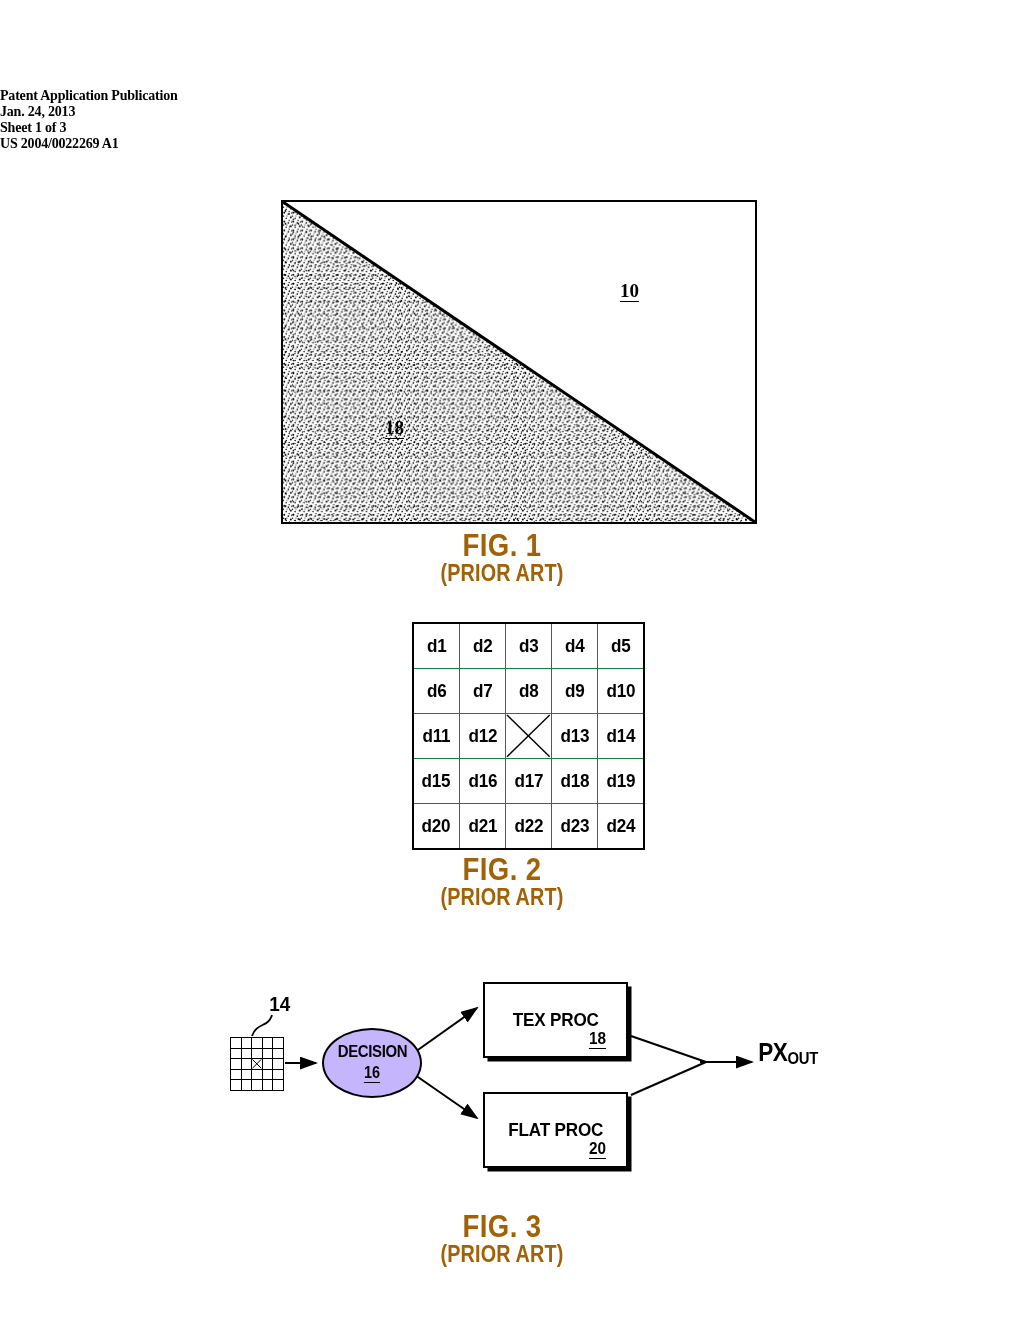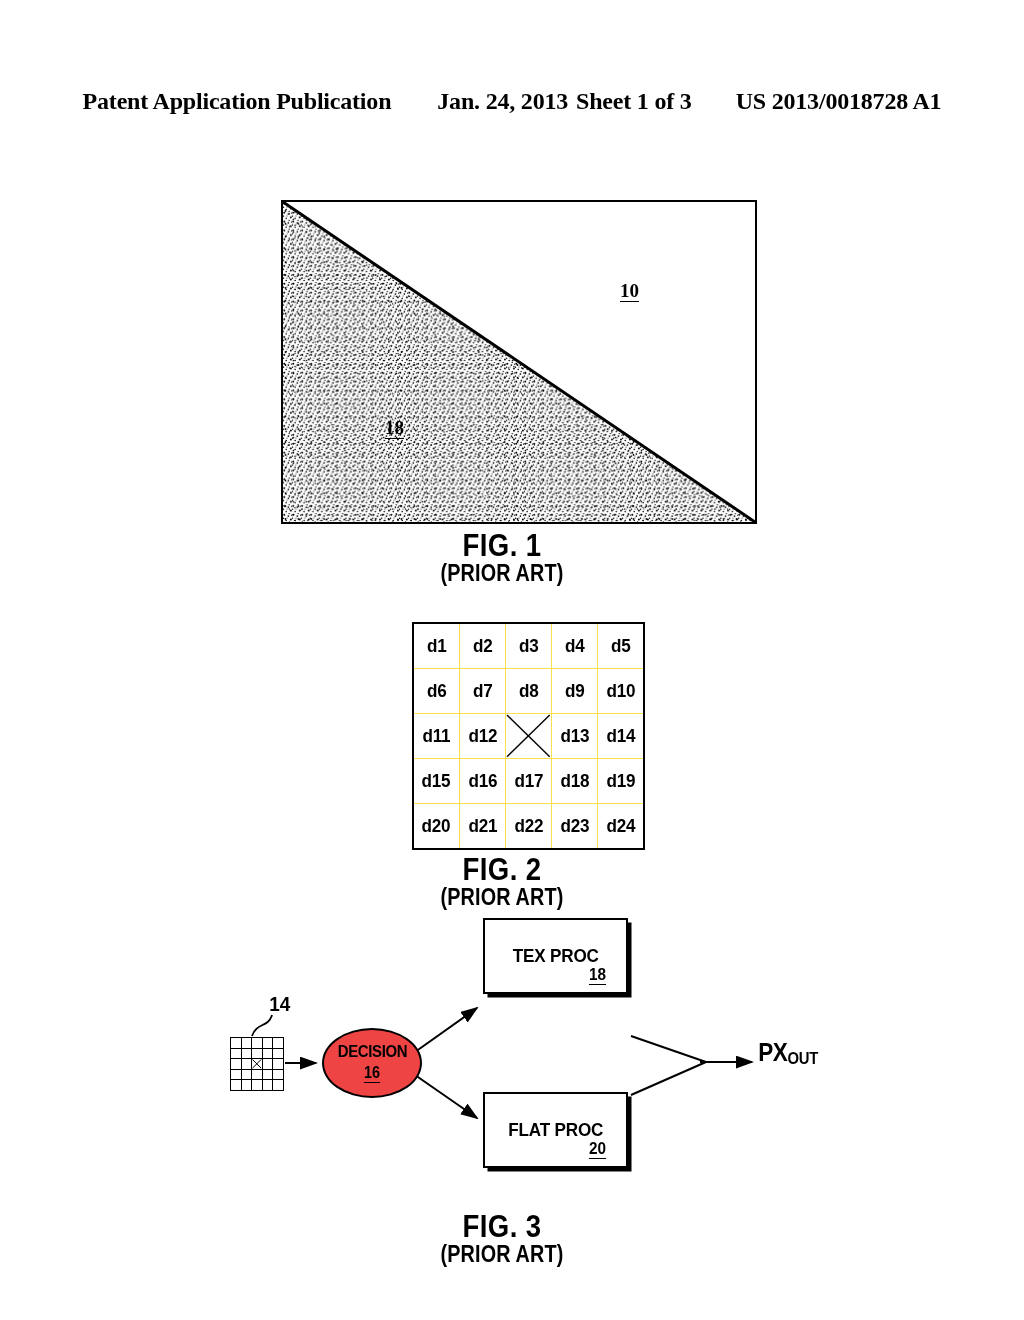--- a/index.html
+++ b/index.html
@@ -20,35 +20,36 @@
   #page-header {
     position: absolute;
     top: 88px;
     left: 0;
     width: 1024px;
     display: flex;
     justify-content: center;
     align-items: baseline;
     font-family: "Liberation Serif", serif;
     font-weight: bold;
-    font-size: 24px;
+    font-size: 14px;
     letter-spacing: -0.2px;
     white-space: nowrap;
+    flex-direction: column;
   }
   #page-header .hdr-pub { margin-right: 46px; }
   #page-header .hdr-date { margin-right: 8px; }
   #page-header .hdr-sheet { margin-right: 44px; }
 
   
   .fig-caption {
     position: absolute;
     text-align: center;
     font-family: "Liberation Sans Narrow", "Liberation Sans", sans-serif;
     font-weight: bold;
-    color: #000000;
+    color: #a16207;
     line-height: 1.02;
   }
   .fig-caption .fig-num {
     display: block;
     font-size: 32px;
     letter-spacing: 0.5px;
     transform: scaleX(0.86);
   }
   .fig-caption .fig-sub {
     display: block;
@@ -93,21 +94,21 @@
     position: absolute;
     left: 412px;
     top: 622px;
     width: 233px;
     height: 228px;
     box-sizing: border-box;
     border: 2px solid #000;
     display: grid;
     grid-template-columns: repeat(5, 1fr);
     grid-template-rows: repeat(5, 1fr);
-    background: #fde047;
+    background: #15803d;
     gap: 1.4px;
   }
   #fig2-grid .cell {
     background: #fff;
     display: flex;
     align-items: center;
     justify-content: center;
     font-family: "Liberation Sans Narrow", "Liberation Sans", sans-serif;
     font-weight: bold;
     font-size: 19px;
@@ -155,21 +156,21 @@
   
   #fig3-decision {
     position: absolute;
     left: 322px;
     top: 1028px;
     width: 100px;
     height: 70px;
     border: 2.4px solid #000;
     border-radius: 50%;
     box-sizing: border-box;
-    background: #ef4444;
+    background: #c4b5fd;
     display: flex;
     flex-direction: column;
     align-items: center;
     justify-content: center;
     font-family: "Liberation Sans Narrow", "Liberation Sans", sans-serif;
     font-weight: bold;
   }
   #fig3-decision .dlabel {
     font-size: 17px;
     letter-spacing: -0.4px;
@@ -205,21 +206,21 @@
   }
   .proc-box .pnum {
     position: absolute;
     right: 19px;
     bottom: 7px;
     font-size: 17px;
     border-bottom: 1.7px solid #000;
     line-height: 1.05;
     transform: scaleX(0.9);
   }
-  #fig3-tex { left: 483px; top: 918px; width: 145px; height: 76px; }
+  #fig3-tex { left: 483px; top: 982px; width: 145px; height: 76px; }
   #fig3-flat { left: 483px; top: 1092px; width: 145px; height: 76px; justify-content: center; }
 
   #fig3-pxout {
     position: absolute;
     left: 755px;
     top: 1038px;
     font-family: "Liberation Sans Narrow", "Liberation Sans", sans-serif;
     font-weight: bold;
     font-size: 25px;
     letter-spacing: -0.5px;
@@ -235,21 +236,21 @@
   }
   #fig3-caption { left: 382px; top: 1210px; width: 240px; }
 </style>
 </head>
 <body>
 
 <div id="page-header">
   <span class="hdr-pub">Patent Application Publication</span>
   <span class="hdr-date">Jan. 24, 2013</span>
   <span class="hdr-sheet">Sheet 1 of 3</span>
-  <span class="hdr-patno">US 2013/0018728 A1</span>
+  <span class="hdr-patno">US 2004/0022269 A1</span>
 </div>
 
 <div id="fig1-box">
   <svg id="fig1-stipple" viewBox="0 0 476 324" preserveAspectRatio="none" xmlns="http://www.w3.org/2000/svg">
     <defs>
       <pattern id="stipplePat" width="9" height="9" patternUnits="userSpaceOnUse">
         <rect width="9" height="9" fill="#ffffff"></rect>
         <circle cx="1.3" cy="1.7" r="1.05" fill="#000"></circle>
         <circle cx="5.4" cy="3.1" r="0.85" fill="#000"></circle>
         <circle cx="7.9" cy="6.6" r="1.0" fill="#000"></circle>

